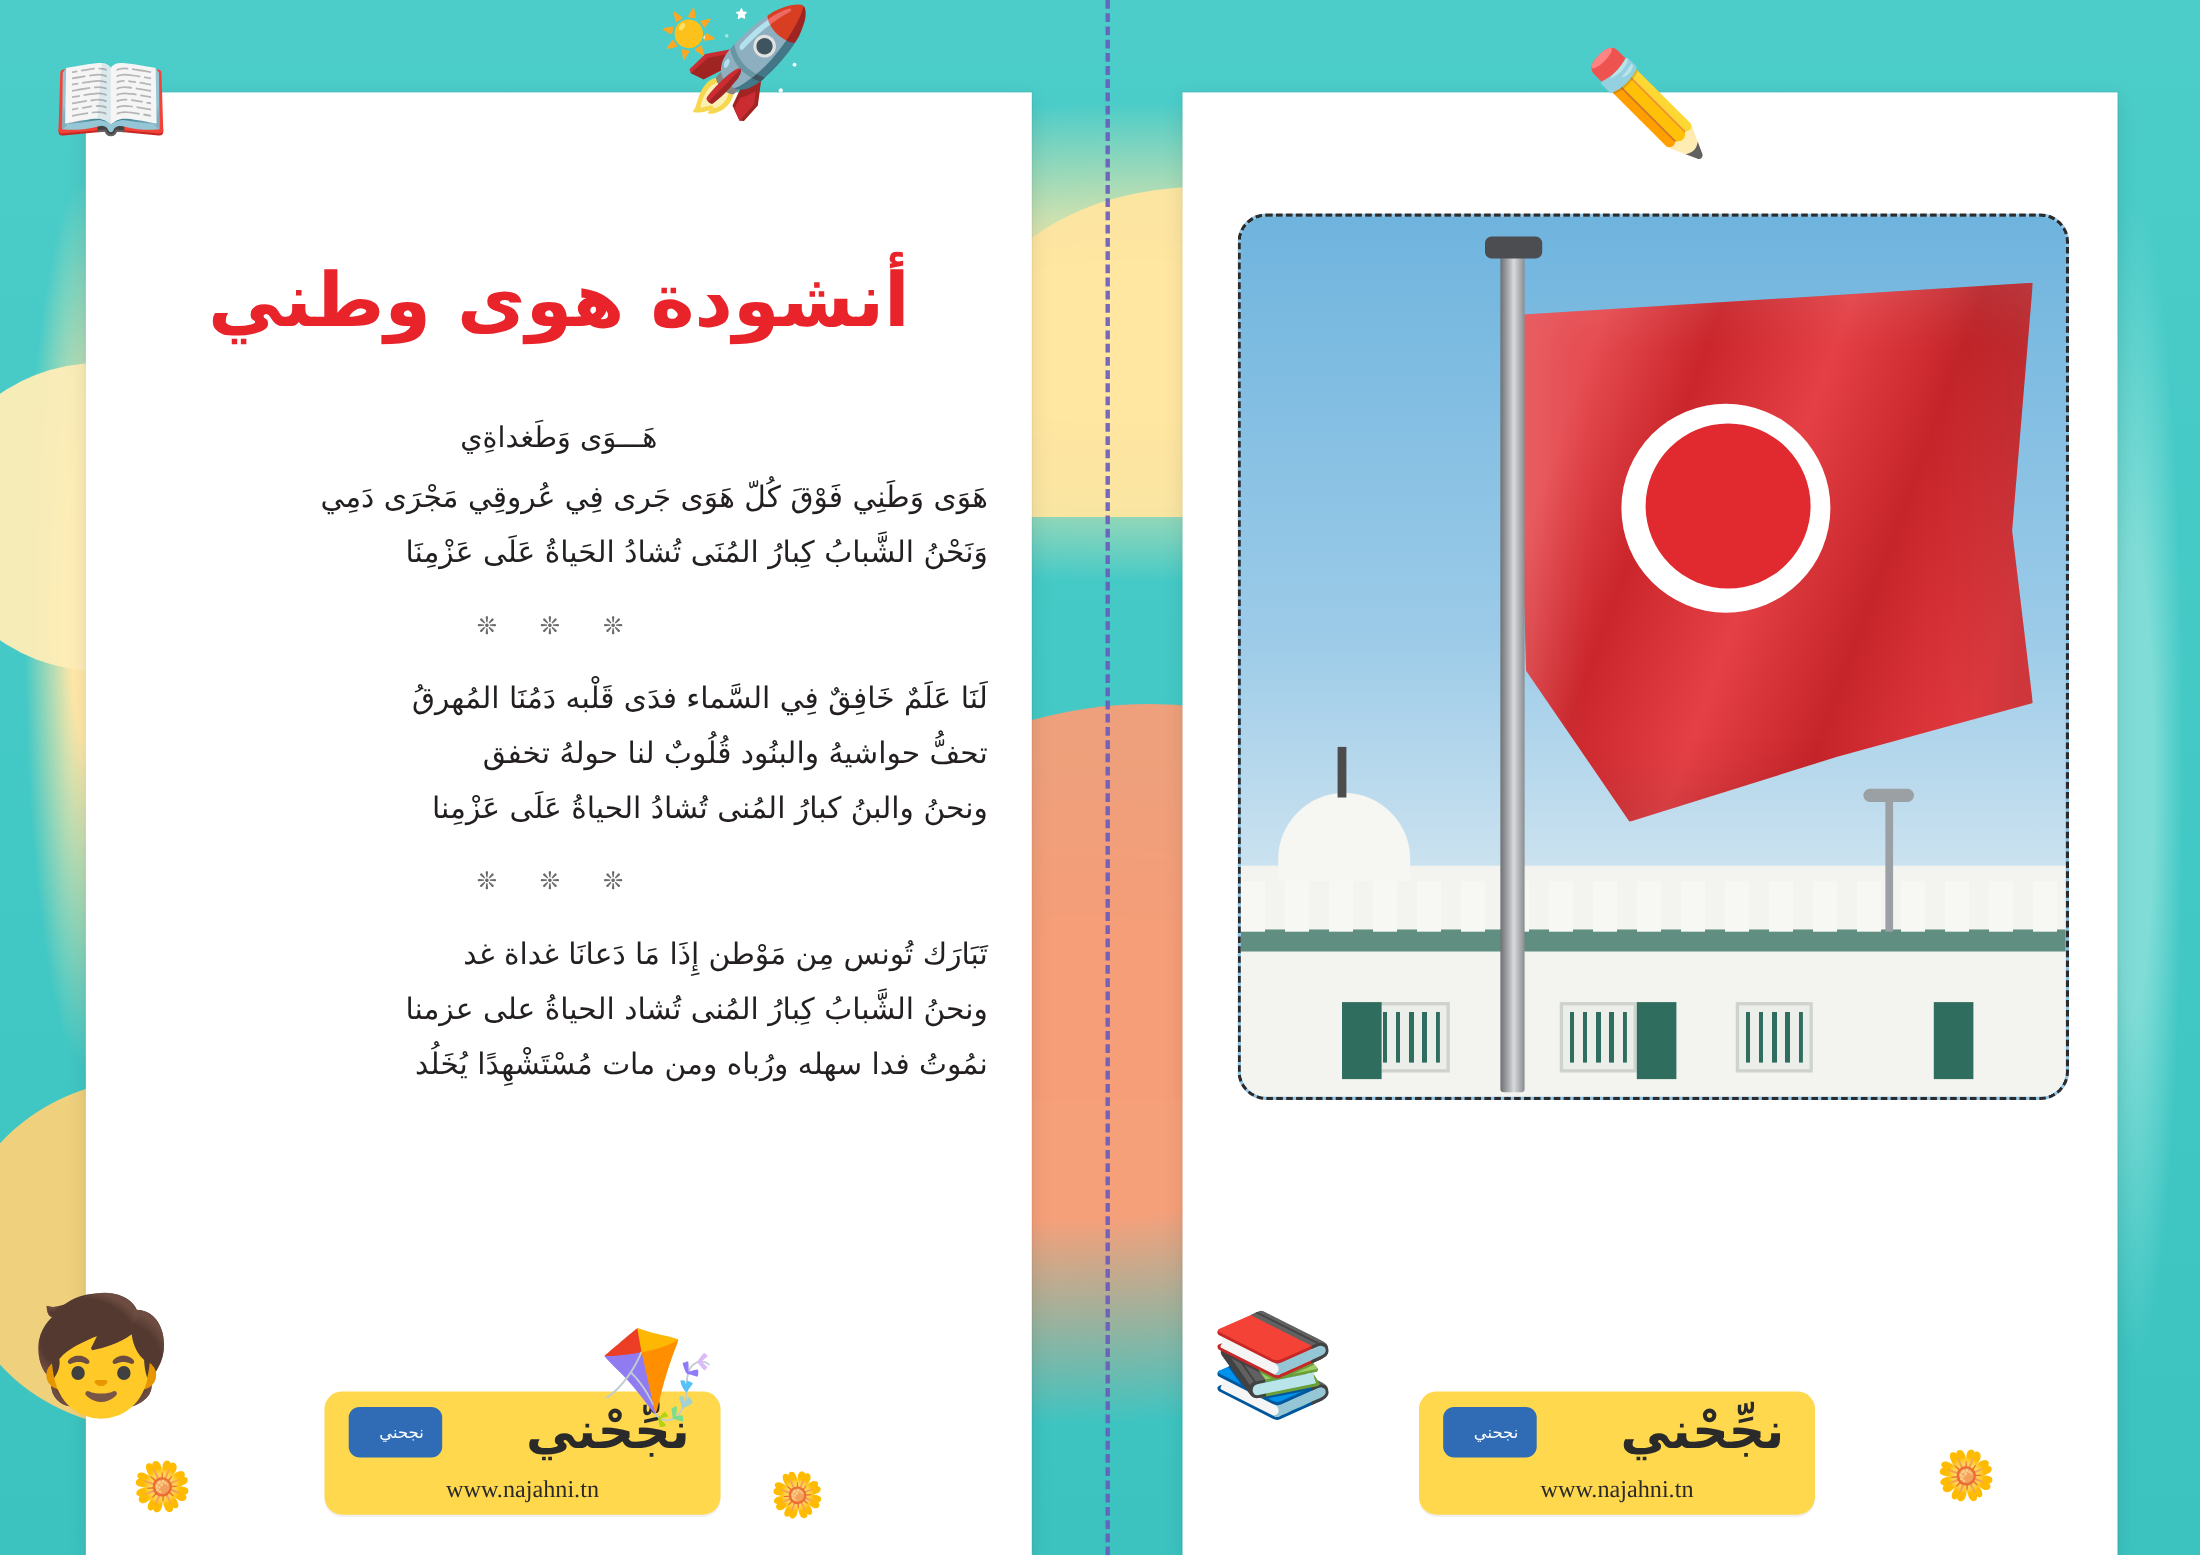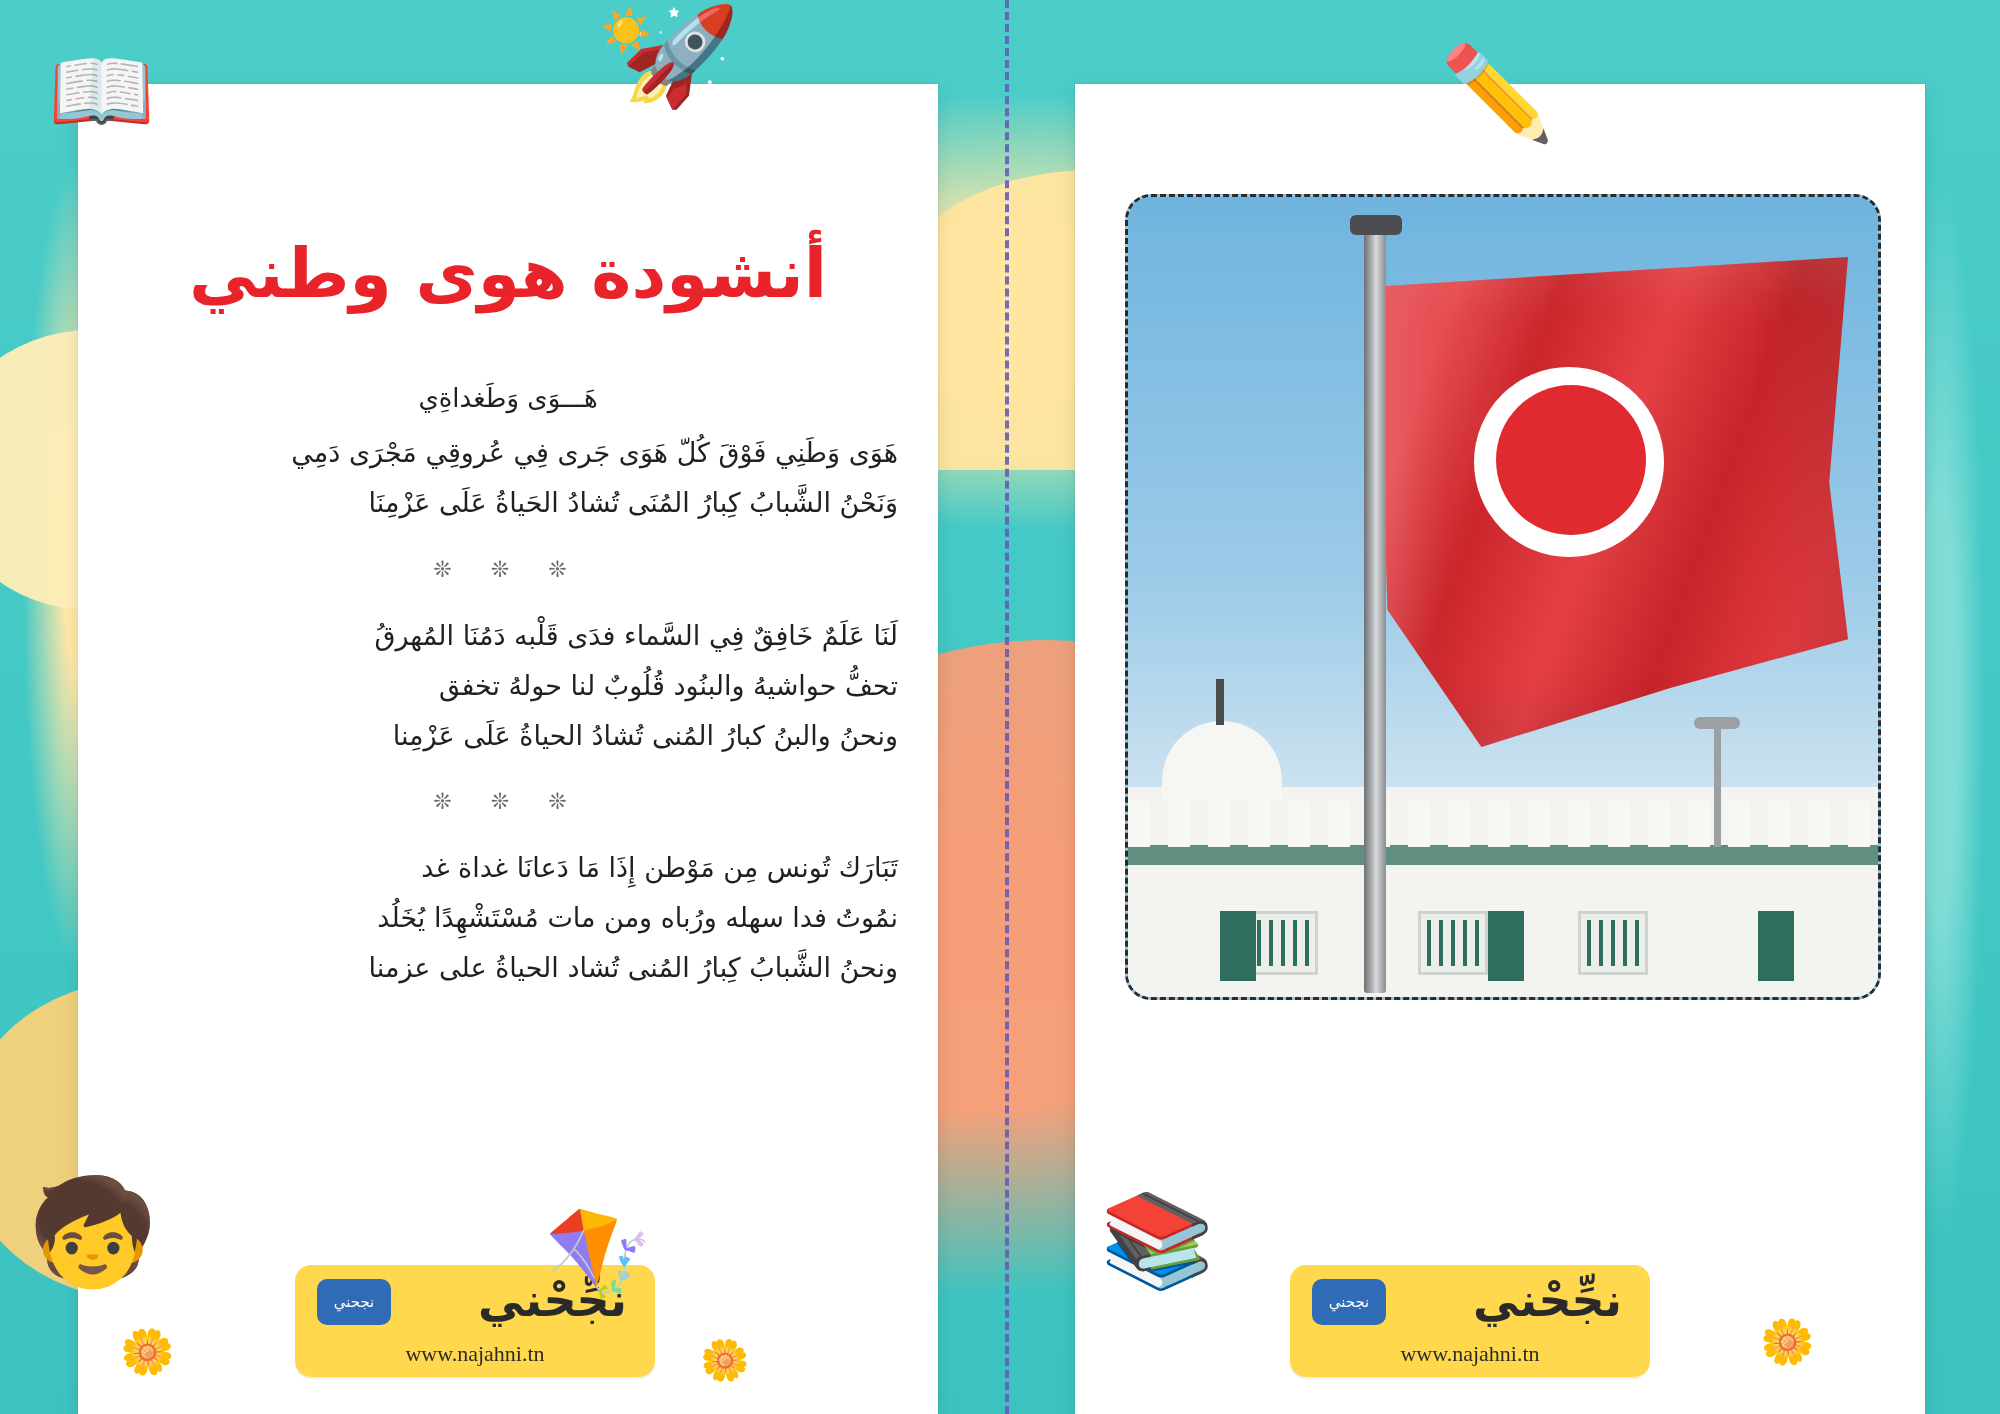--- a/index.html
+++ b/index.html
@@ -103,21 +103,21 @@
 
   
   .logo{
     position:absolute;width:360px;height:112px;background:#ffd84d;border-radius:16px;
     box-shadow:0 2px 0 rgba(0,0,0,.06);
   }
   .logo .ar{position:absolute;right:28px;top:8px;font-size:46px;font-weight:bold;color:#2a2a2a;direction:rtl;}
   .logo .url{position:absolute;left:0;right:0;bottom:10px;text-align:center;font-size:22px;color:#2a2a2a;
     font-family:"Liberation Serif","DejaVu Serif",serif;}
   .logo .mark{position:absolute;left:22px;top:14px;width:74px;height:46px;background:#2f6cb5;border-radius:10px;
-     color:#fff;font-size:15px;display:flex;align-items:center;justify-content:center;direction:rtl;}
+     color:#fff;font-size:15px;display:flex;align-items:center;justify-content:center;direction:rtl;padding-left:11px;}
   #logo-left{left:295px;top:1225px;}
   #logo-right{left:1290px;top:1225px;}
   .emoji{position:absolute;line-height:1;}
   .e-book-kid{left:48px;top:48px;font-size:86px;}
   .e-rocket-kid{left:620px;top:8px;font-size:96px;}
   .e-pencil-kid-r{left:1440px;top:48px;font-size:92px;}
   .e-desk-kid{left:28px;top:1180px;font-size:104px;}
   .e-plane-kids{left:545px;top:1210px;font-size:86px;}
   .e-readers{left:1100px;top:1195px;font-size:92px;}
   .e-sun{left:600px;top:10px;font-size:42px;}
@@ -155,22 +155,22 @@
     <div class="stanza">
       <p>لَنَا عَلَمٌ خَافِقٌ فِي السَّماء فدَى قَلْبه دَمُنَا المُهرقُ</p>
       <p>تحفُّ حواشيهُ والبنُود قُلُوبٌ لنا حولهُ تخفق</p>
       <p>ونحنُ والبنُ كبارُ المُنى تُشادُ الحياةُ عَلَى عَزْمِنا</p>
     </div>
 
     <div class="sep">❊ ❊ ❊</div>
 
     <div class="stanza">
       <p>تَبَارَك تُونس مِن مَوْطن إِذَا مَا دَعانَا غداة غد</p>
+      <p>ونحنُ الشَّبابُ كِبارُ المُنى تُشاد الحياةُ على عزمنا</p>
       <p>نمُوتُ فدا سهله ورُباه ومن مات مُسْتَشْهِدًا يُخَلُد</p>
-      <p>ونحنُ الشَّبابُ كِبارُ المُنى تُشاد الحياةُ على عزمنا</p>
     </div>
   </div>
 
   <div class="logo" id="logo-left" style="left:217px;top:1181px;">
     <div class="mark">نجحني</div>
     <div class="ar">نجِّحْني</div>
     <div class="url">www.najahni.tn</div>
   </div>
 </div>
 

